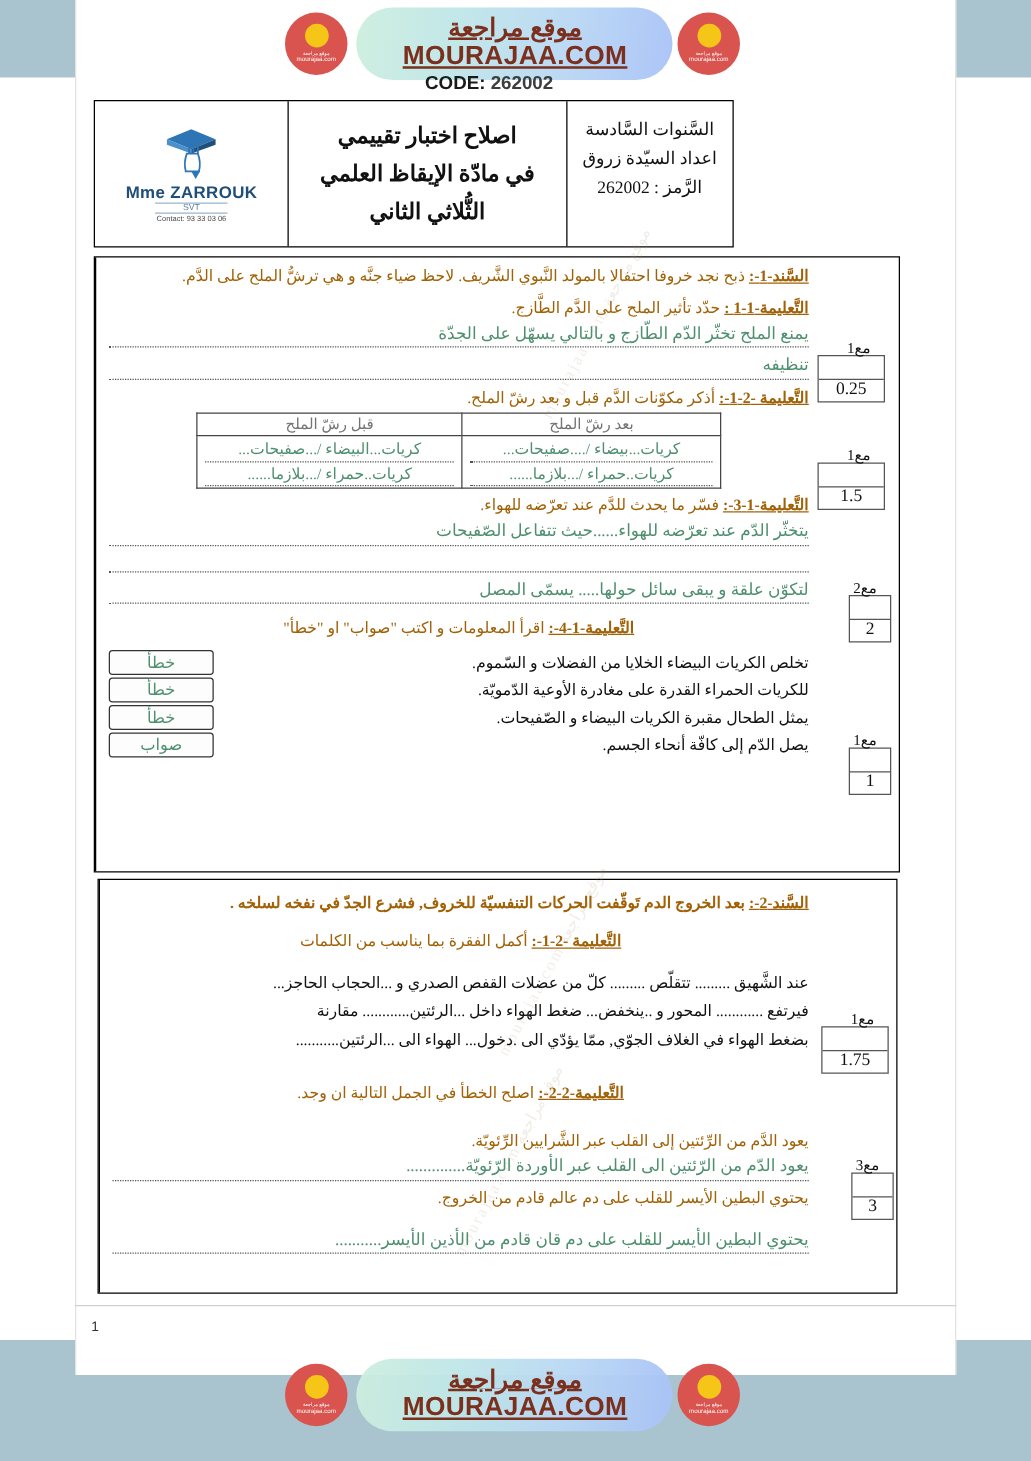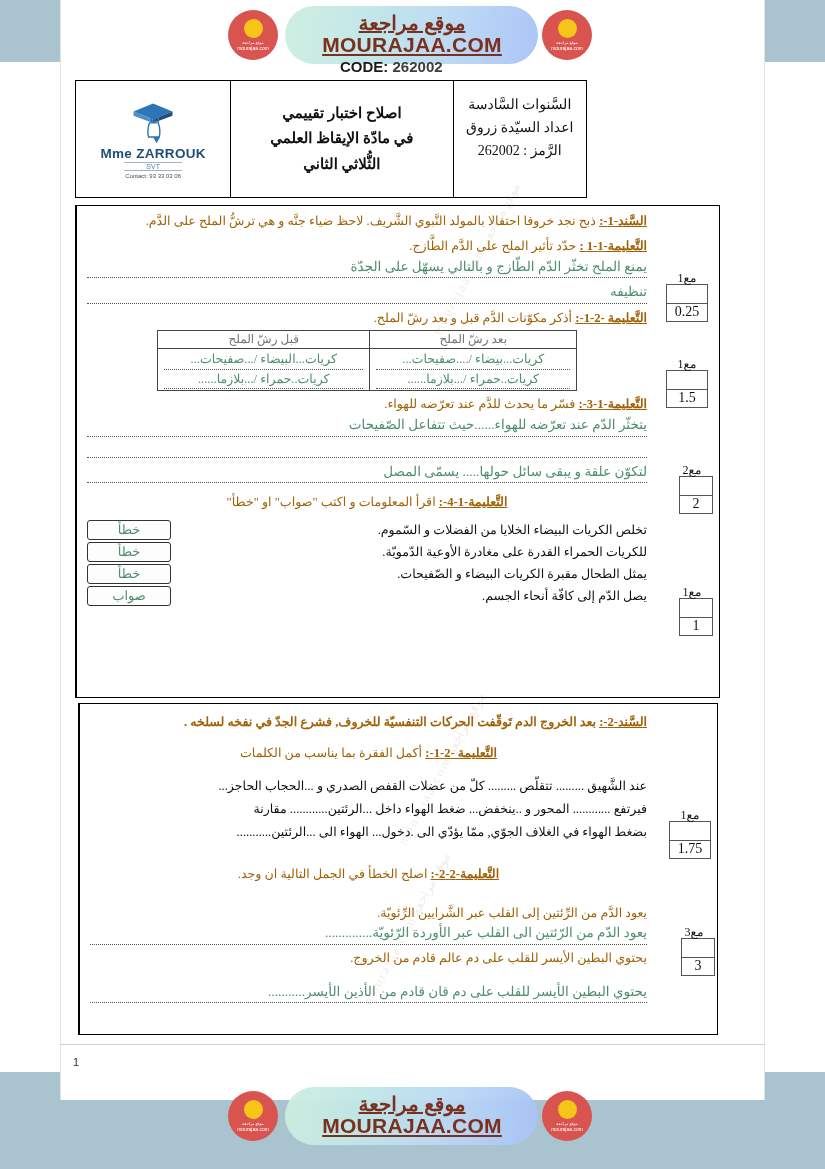--- a/index.html
+++ b/index.html
@@ -95,21 +95,21 @@
   .hdr-cell { height: 100%; display:flex; flex-direction:column;
               align-items:center; justify-content:center; }
   .hdr-right { width: 165px; border-left: 1.6px solid #000; padding: 4px 8px;
                align-items: flex-start; justify-content: flex-start; padding-top:12px; }
   .hdr-mid   { width: 282px; border-left: 1.6px solid #000; }
   .hdr-left  { width: 196px; justify-content: center; }
   .hdr-right div {
     font-size: 14px; color:#111; line-height: 1.65; width:100%; text-align:center;
   }
   .hdr-mid div {
-    font-size: 15px; font-weight: bold; color:#111; line-height: 1.7; text-align:center;
+    font-size: 18px; font-weight: bold; color:#111; line-height: 1.7; text-align:center;
   }
 
   
   .logo-wrap { display:flex; flex-direction:column; align-items:center; }
   .logo-glyph { width: 54px; height: 46px; margin-bottom: 1px; }
   .logo-name {
     font-family:"Liberation Sans",sans-serif; font-size: 13.5px;
     font-weight: bold; color:#1f4e79; letter-spacing:.3px; direction: ltr;
   }
   .logo-sub {
@@ -139,21 +139,21 @@
 
   
   .score {
     position:absolute; width: 42px;
   }
   .score-label {
     font-size: 12px; color:#111; text-align:center; line-height:1;
     margin-bottom:0px; font-family:"Liberation Serif",serif;
   }
   .score-box {
-    border: 1.3px solid #555; width: 42px; height: 38px;
+    border: 1.3px solid #555; width: 54px; height: 38px;
     display:flex; flex-direction:column;
   }
   .score-empty { flex:1; border-bottom:1.3px solid #555; }
   .score-val {
     flex:1; display:flex; align-items:center; justify-content:center;
     font-family:"Liberation Serif", serif; font-size: 14px; color:#111;
   }
 
   
   .q {

